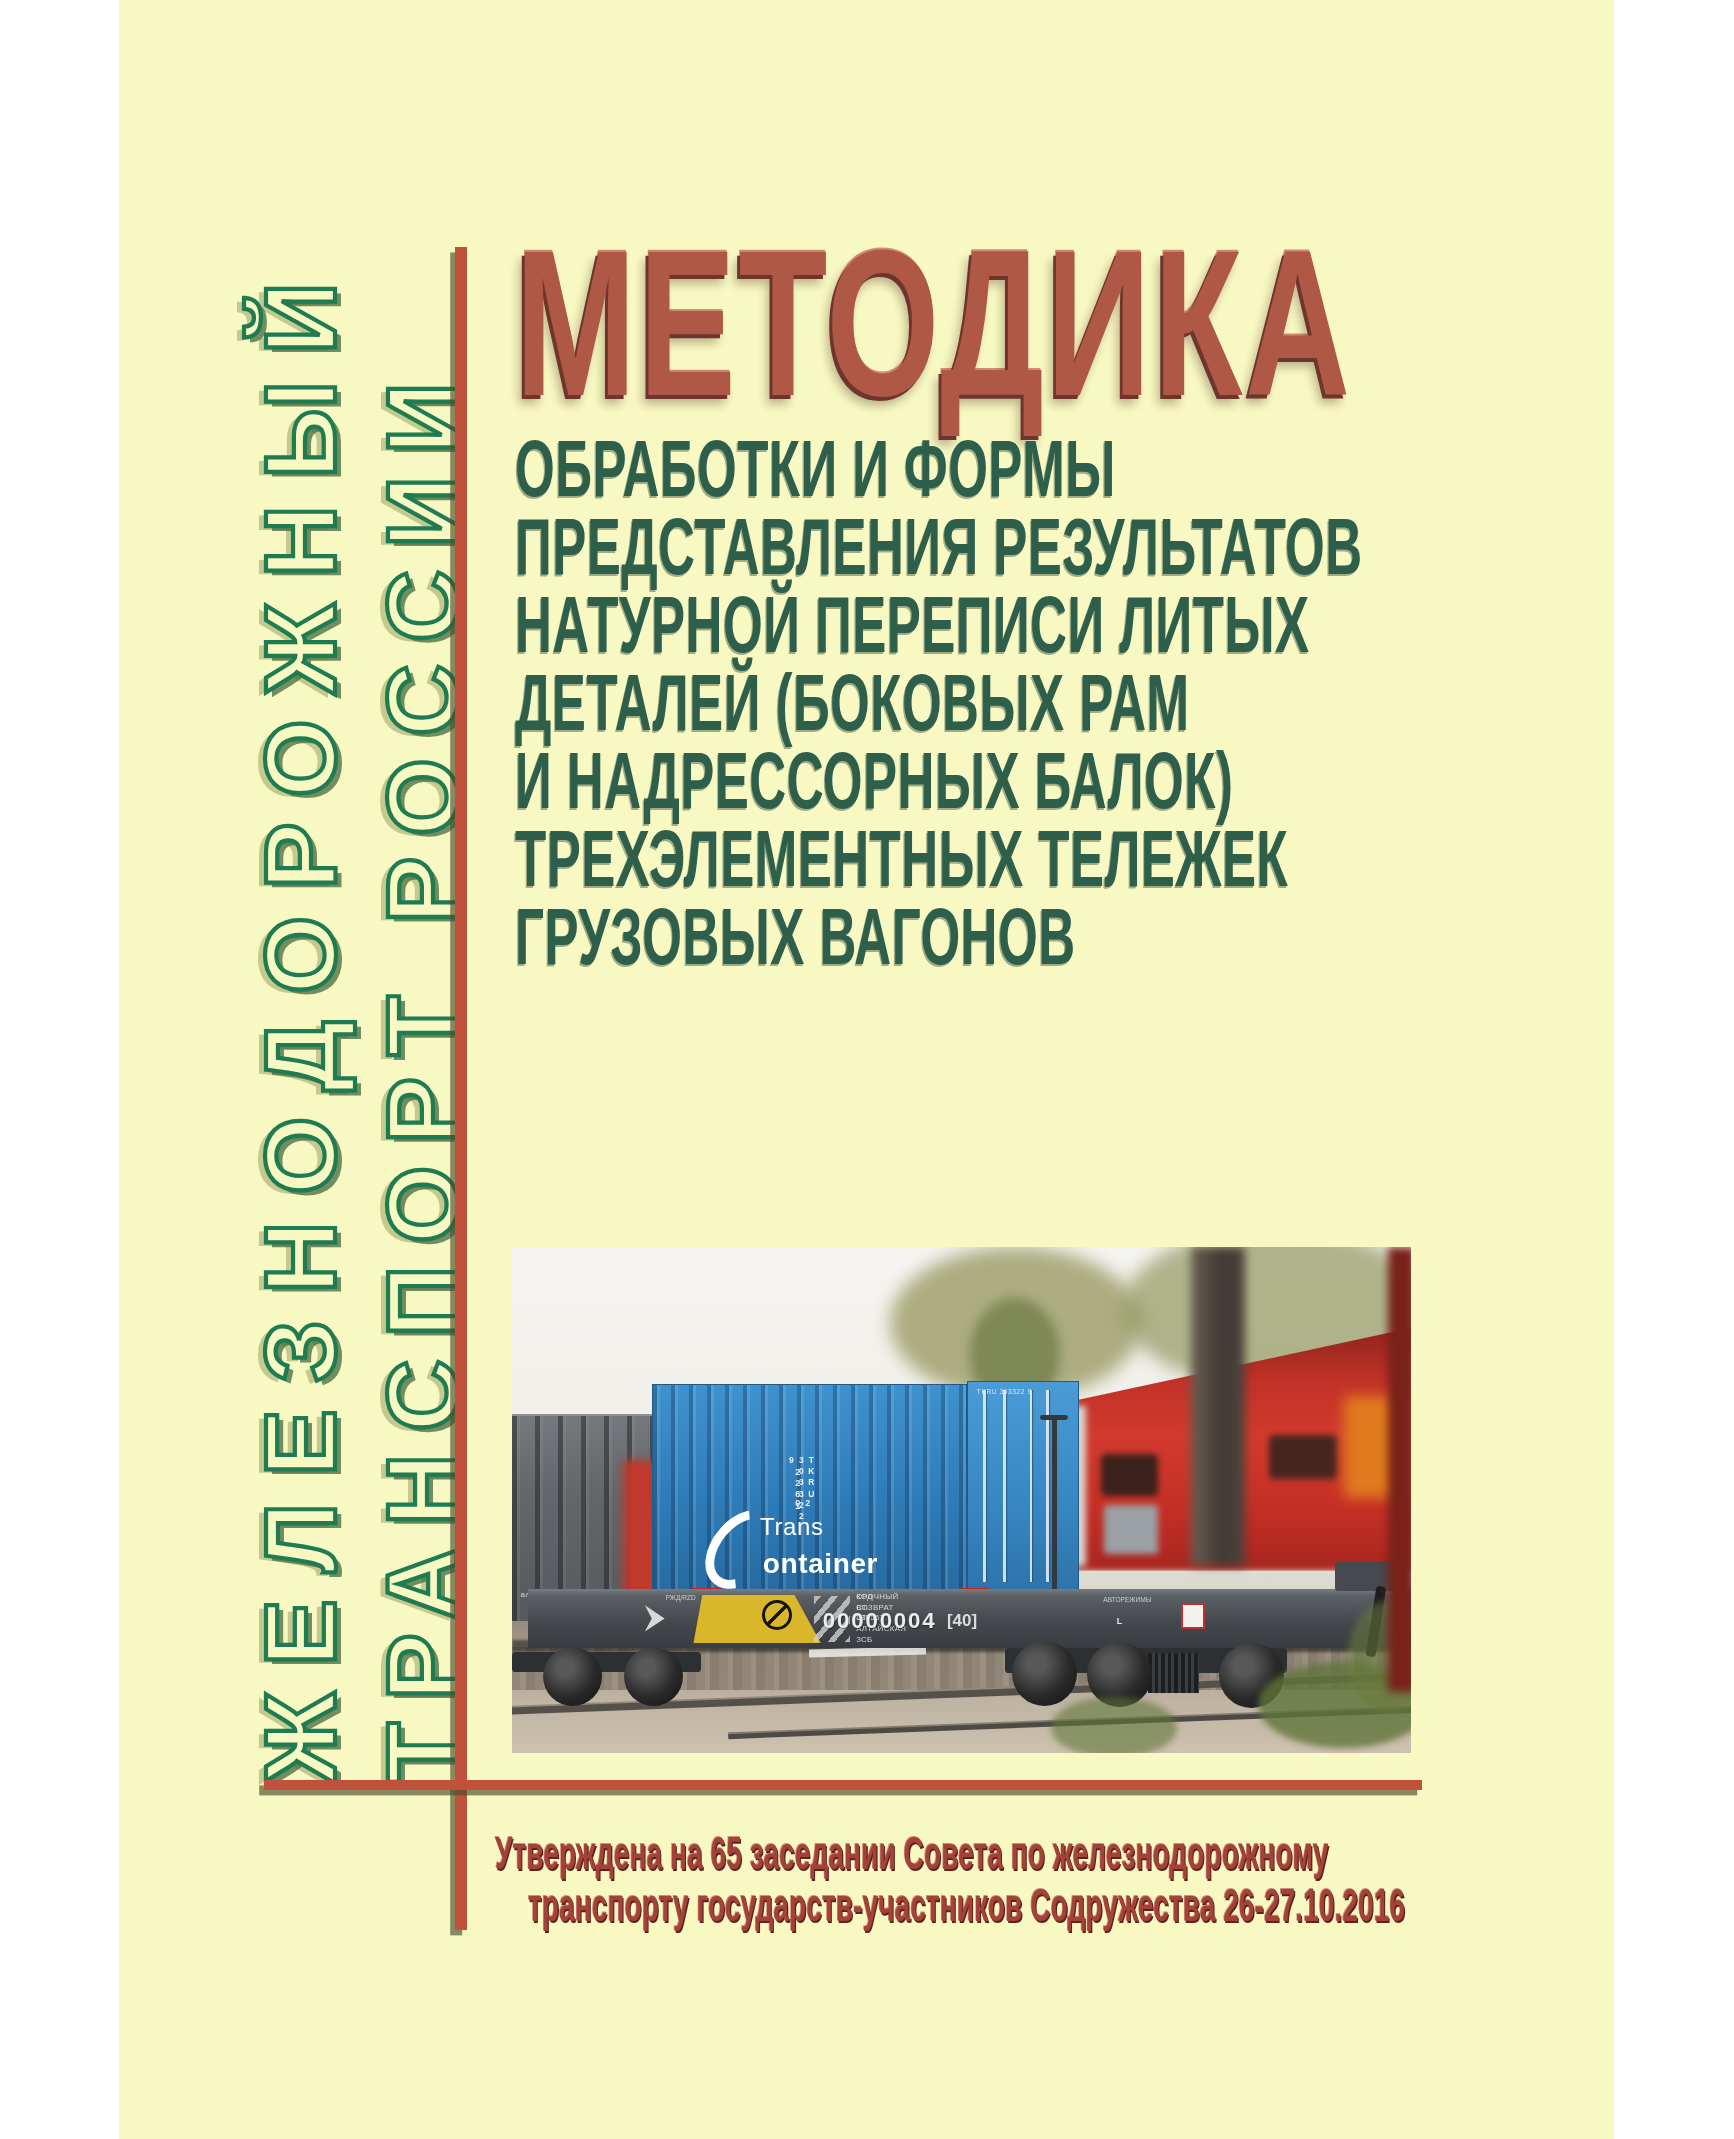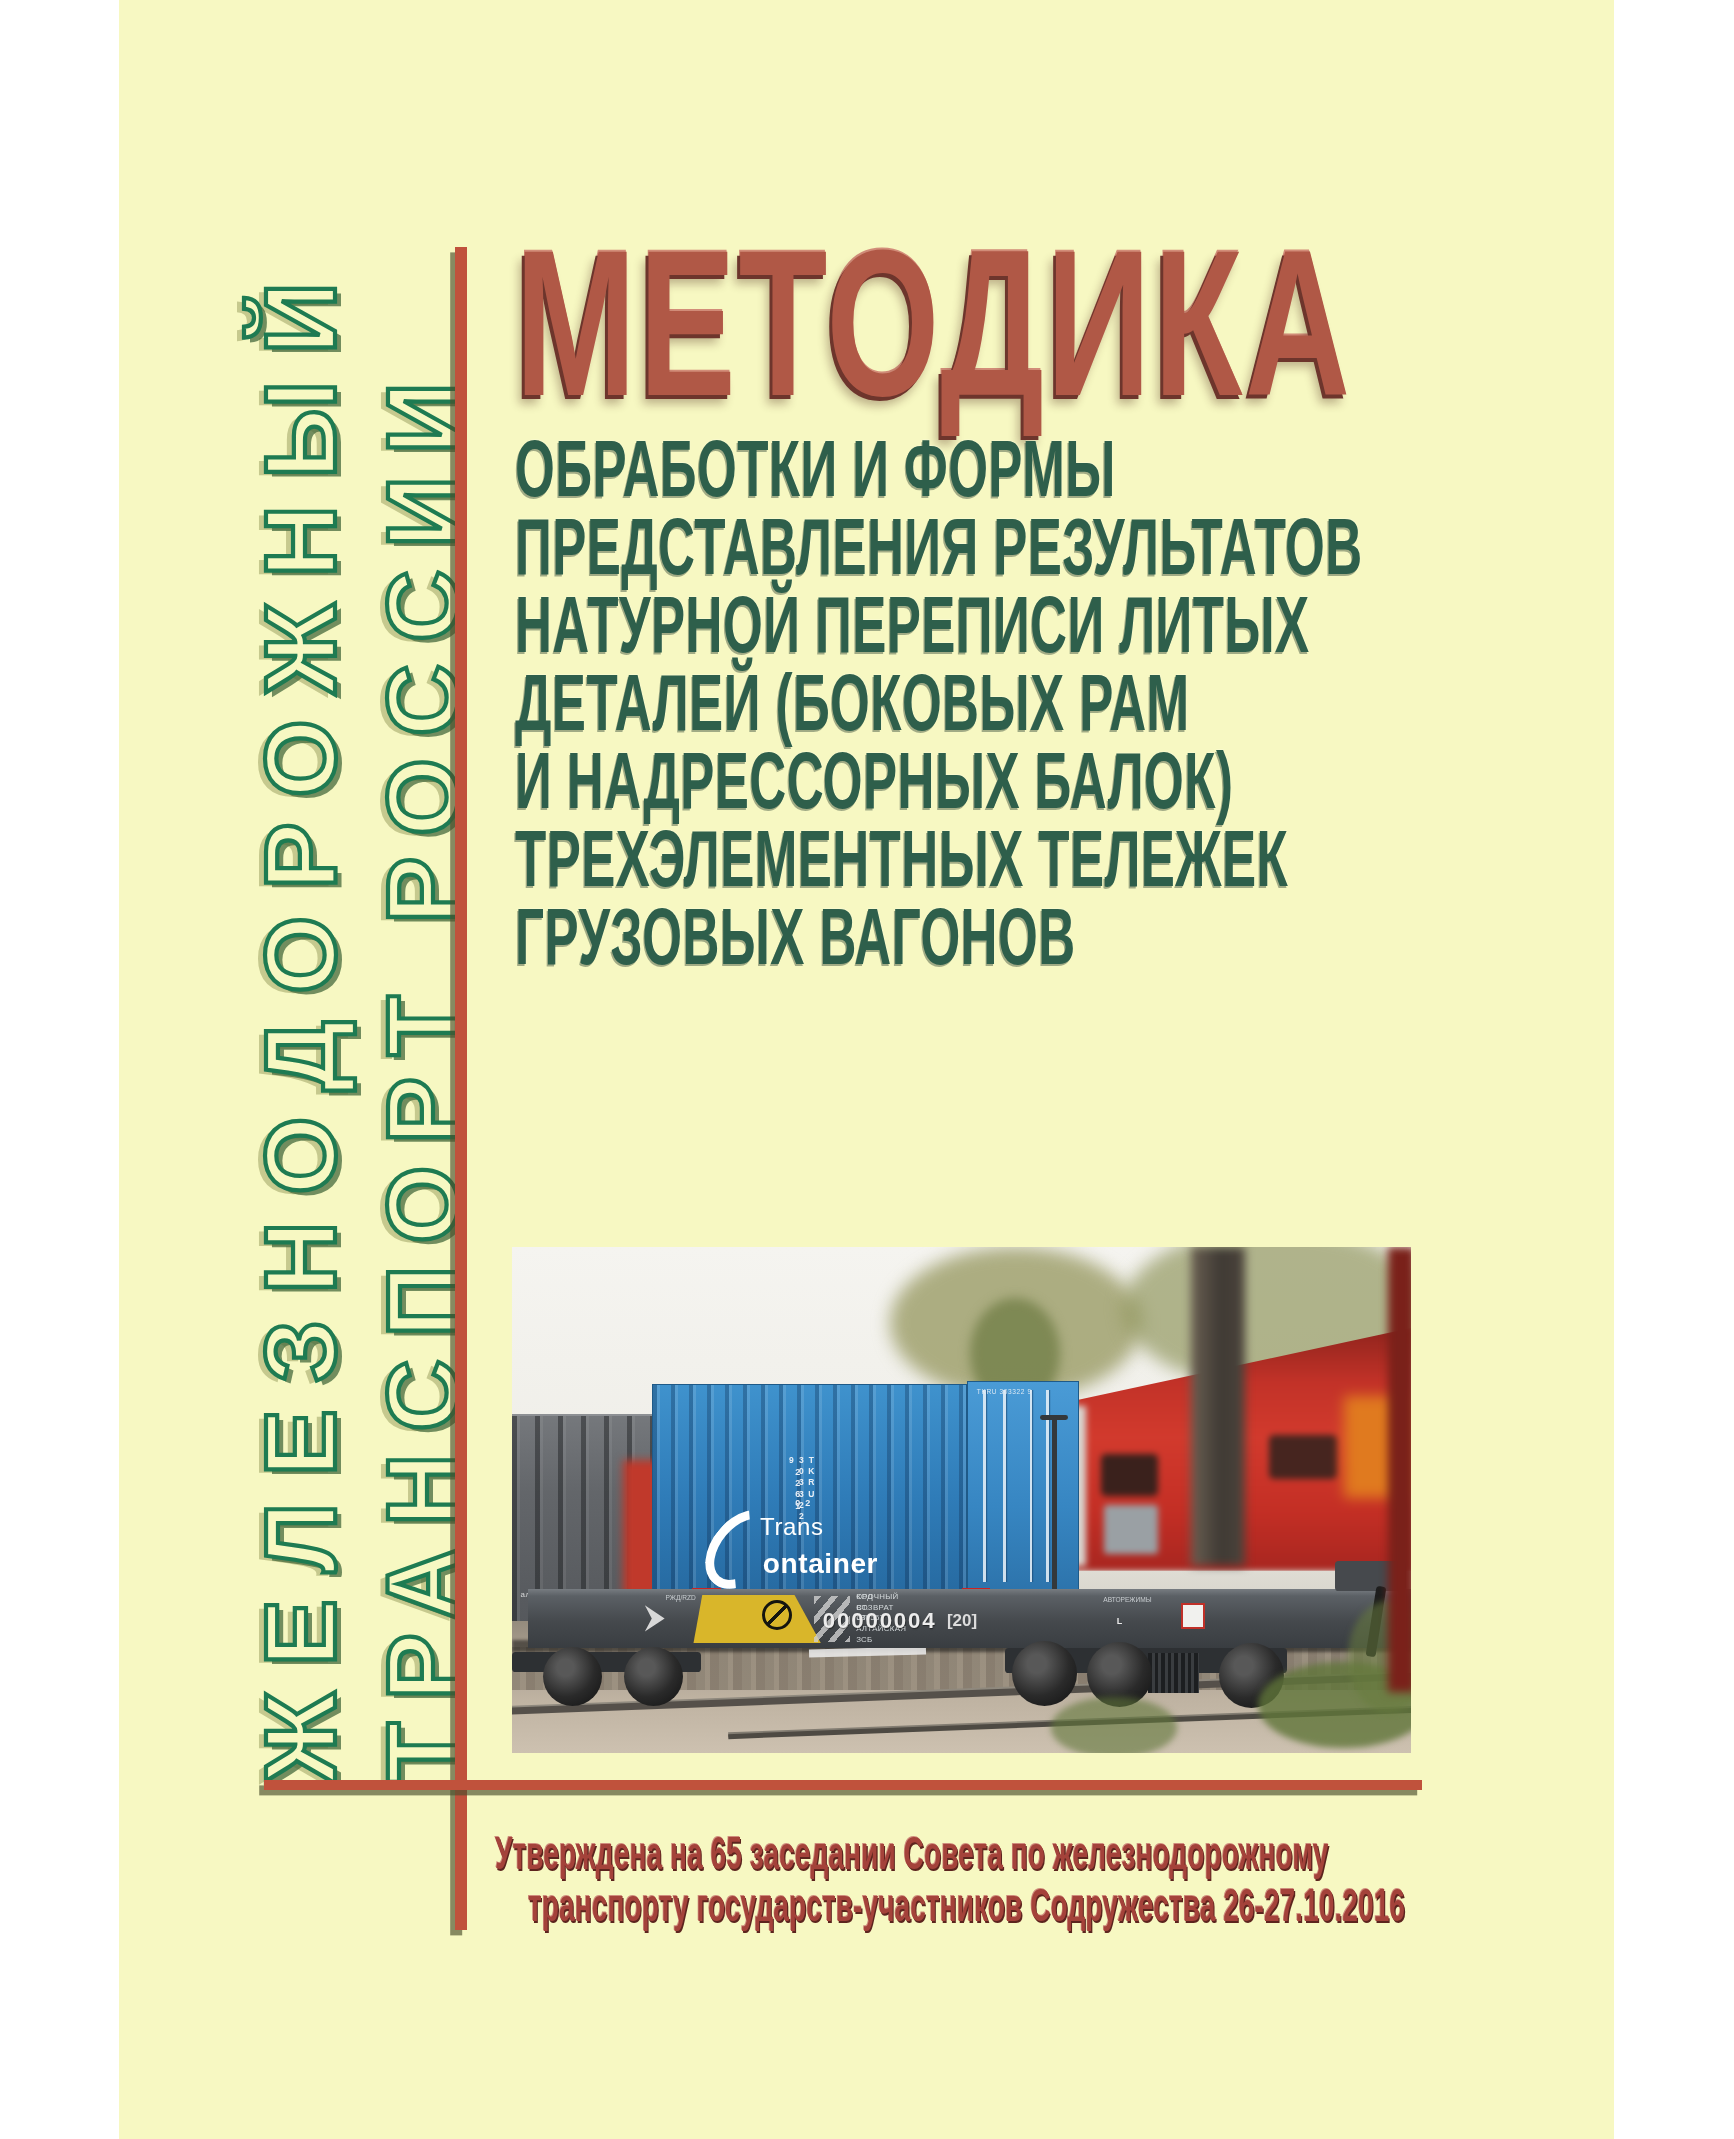--- a/index.html
+++ b/index.html
@@ -221,21 +221,21 @@
         <div class="yellow-panel">
           <div class="wheel-sym"></div>
         </div>
         <div class="deck-stripes"></div>
         <div class="rzd-text">РЖД/RZD</div>
         <div class="deck-text">
           <div>СРОЧНЫЙ ВОЗВРАТ СТ. АЛТАЙСКАЯ ЗСБ</div>
           <div>КОД СТ. 580567</div>
         </div>
         <div class="wagon-num">00000004</div>
-        <div class="size-lbl">[20]</div>
+        <div class="size-lbl">[40]</div>
         <div class="avto-text">АВТОРЕЖИМЫ</div>
         <div class="avto-l">L</div>
         <div class="red-plate"></div>
       </div>
 
       <div class="bframe bf-c bogie"></div>
       <div class="bframe bf-l bogie"></div>
       <div class="springs"></div>
       <div class="wheel w1"></div>
       <div class="wheel w2"></div>

